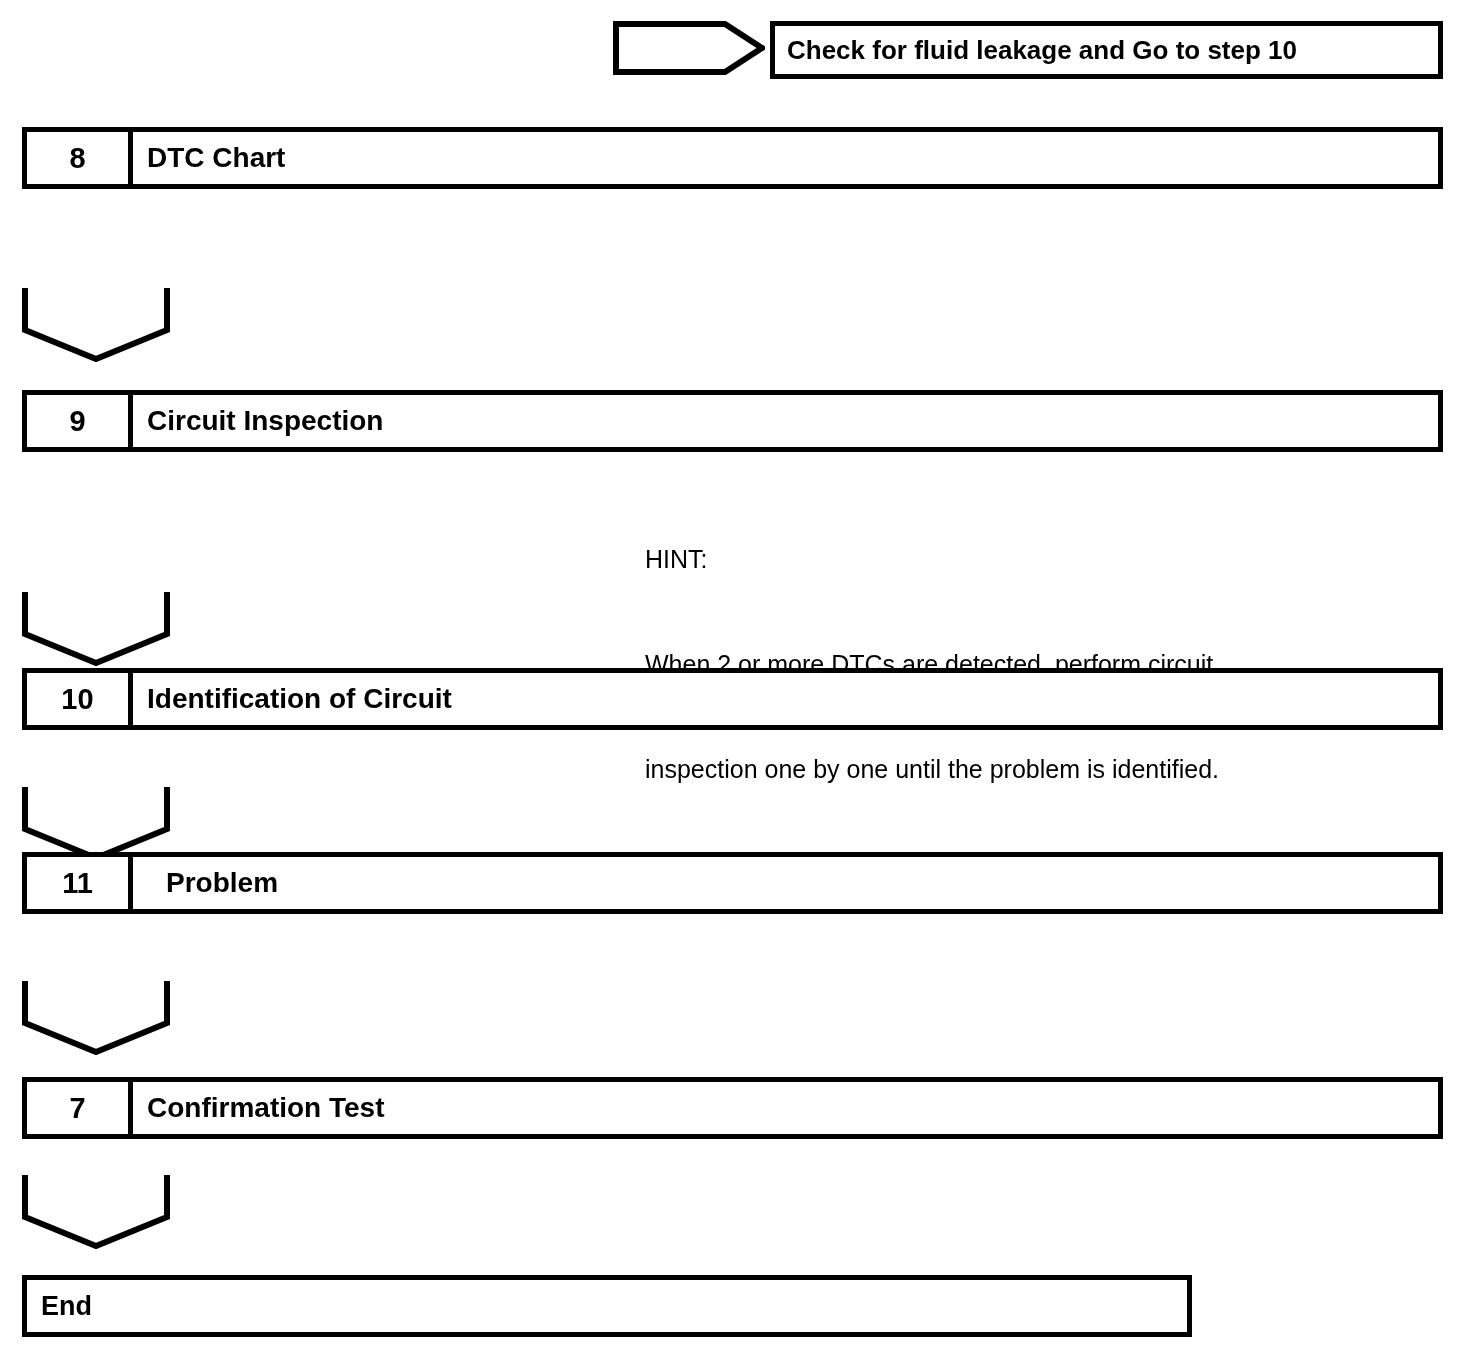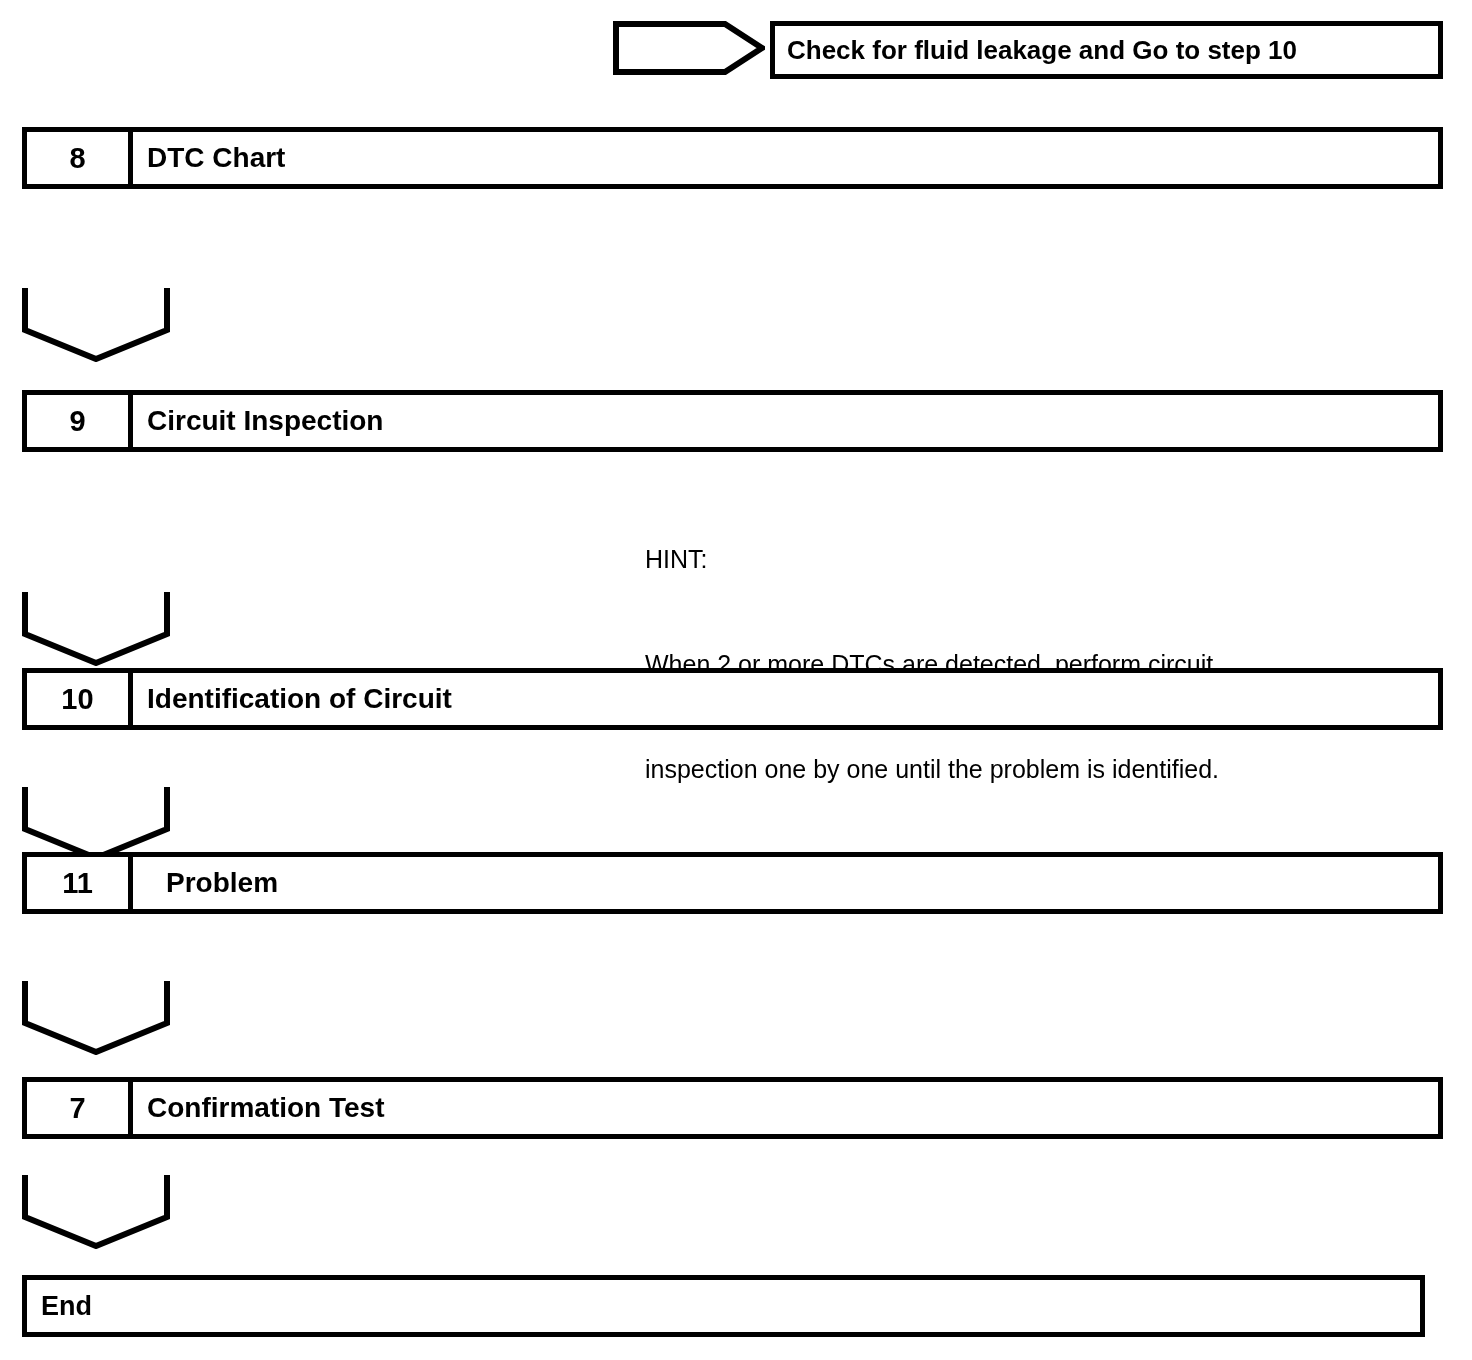--- a/index.html
+++ b/index.html
@@ -47,21 +47,21 @@
     align-items: center;
     padding-left: 14px;
     font-size: 28px;
     font-weight: bold;
   }
 
   
   .terminal-row {
     position: absolute;
     left: 22px;
-    width: 1403px;
+    width: 1170px;
     height: 62px;
     box-sizing: border-box;
     border: 5px solid #000000;
     background: #ffffff;
     display: flex;
     align-items: center;
     padding-left: 14px;
     font-size: 27px;
     font-weight: bold;
   }

